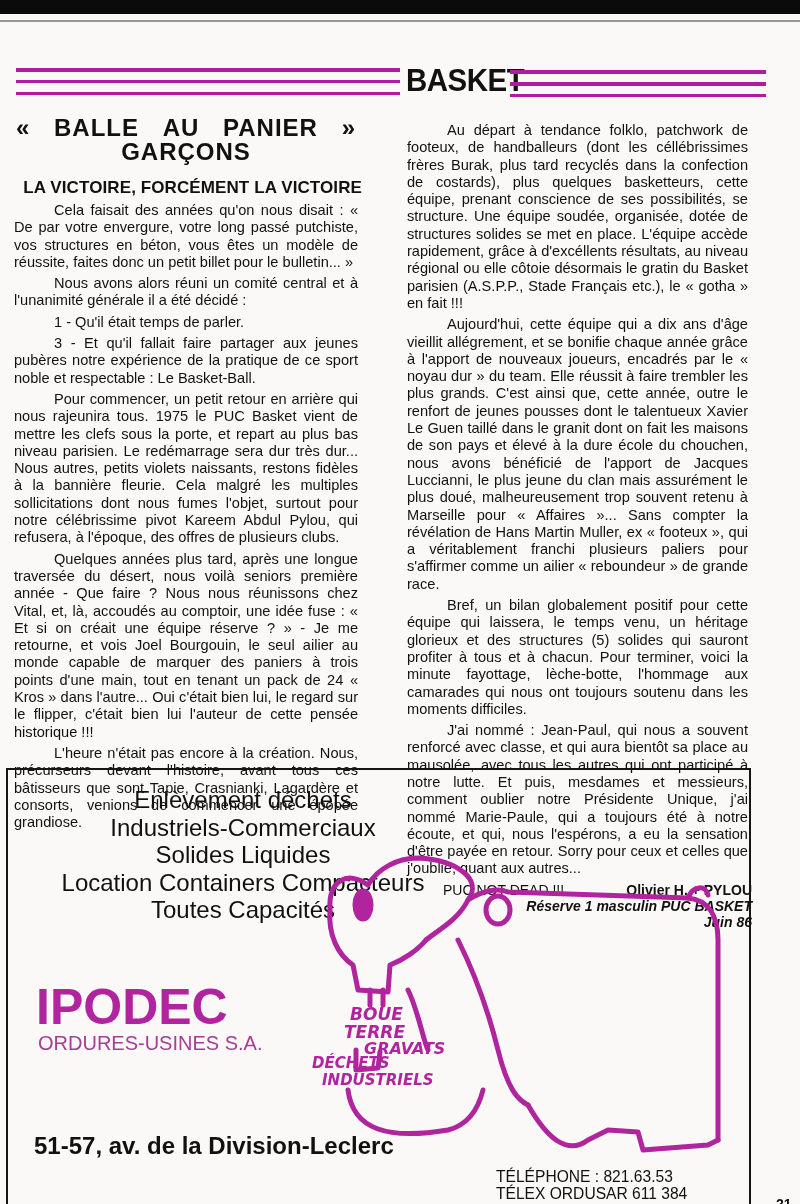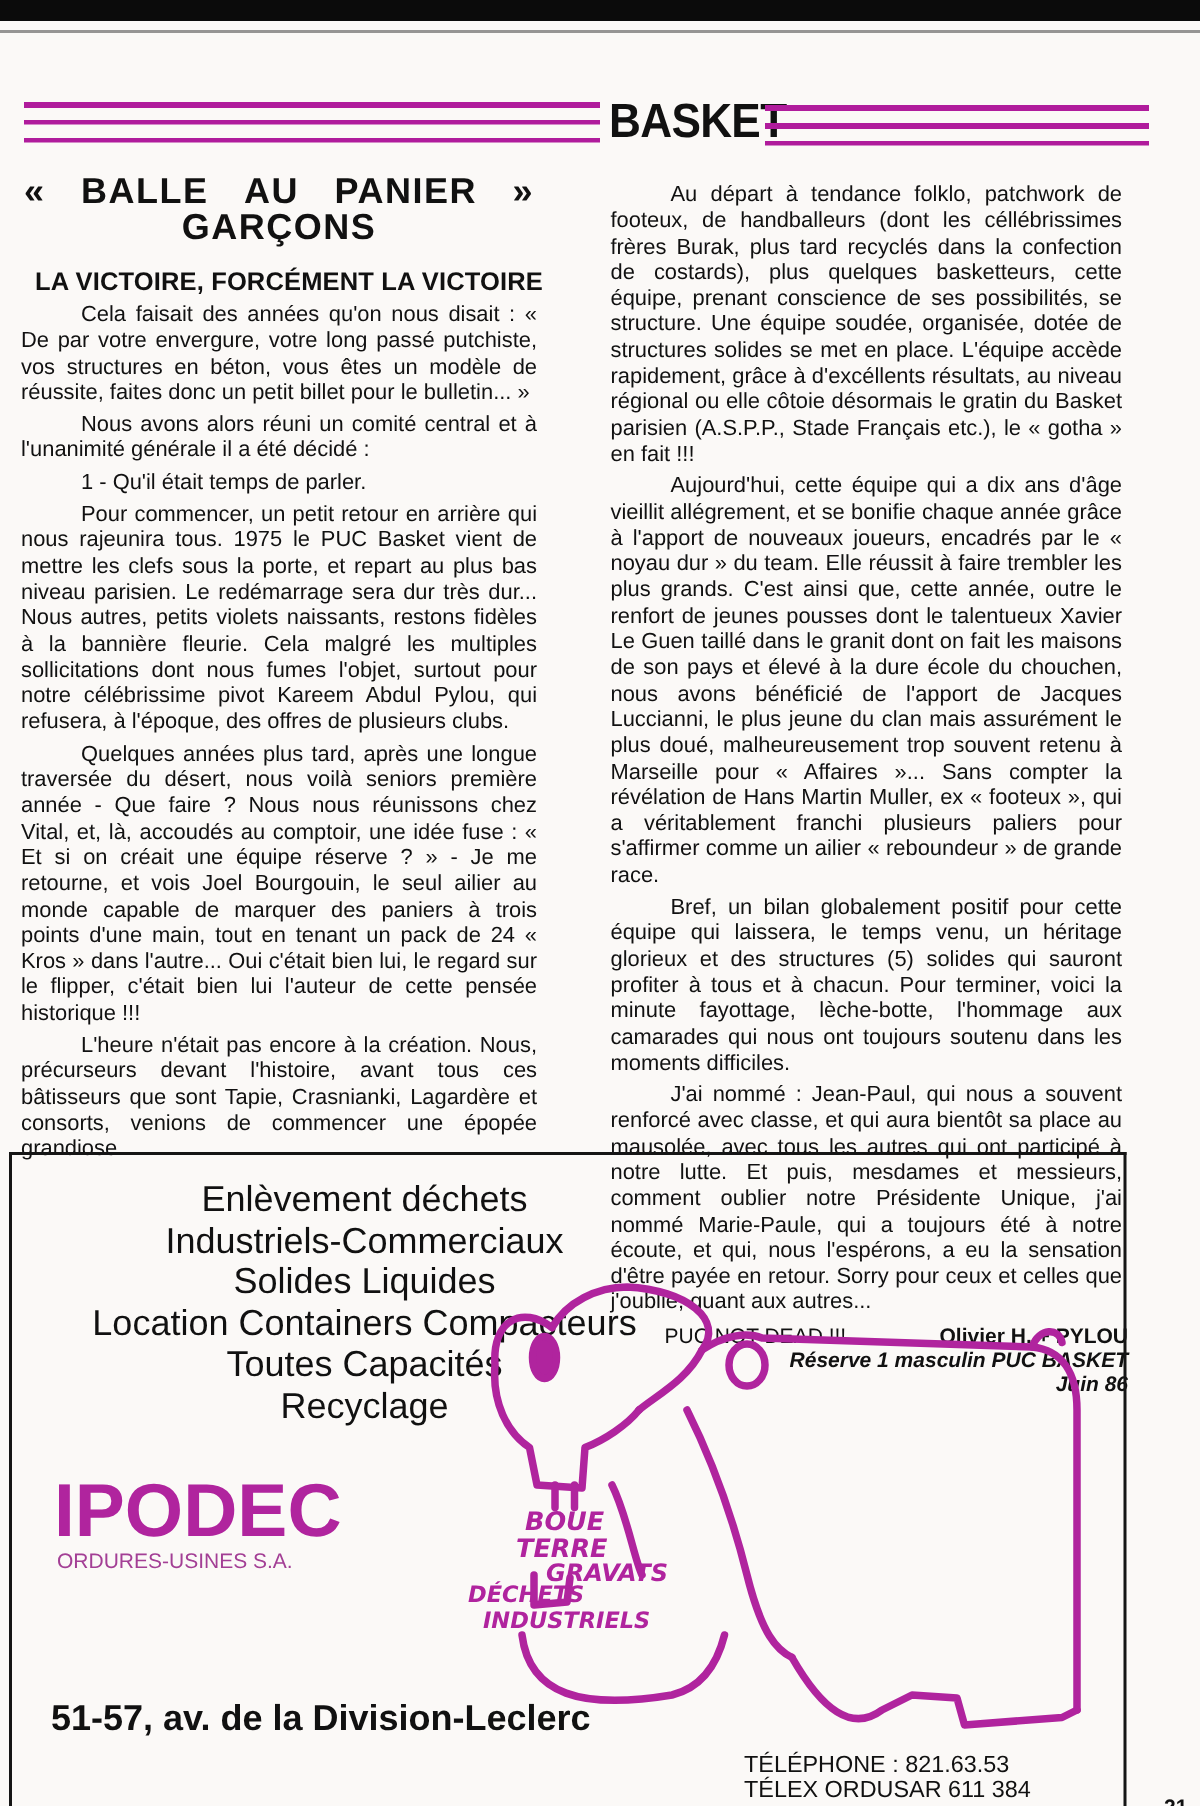--- a/index.html
+++ b/index.html
@@ -37,21 +37,21 @@
   .sig-row { display: flex; justify-content: space-between; align-items: flex-end; }
   .sig-row .pnd { padding-left: 40px; font-weight: normal; }
 
   .ad {
     position: absolute; left: 6px; top: 768px; width: 745px; height: 450px;
     border: 2px solid #151515; border-bottom: none; box-sizing: border-box;
   }
   .ad-lines { position: absolute; left: 0; top: 16px; width: 470px; text-align: center; font-size: 24px; line-height: 27.6px; color: #111; }
   .ad-lines div { white-space: nowrap; }
   .ipodec { position: absolute; left: 28px; top: 208px; font-size: 50px; font-weight: bold; color: #b0249e; letter-spacing: 0px; }
-  .ipodec-sub { position: absolute; left: 30px; top: 262px; font-size: 14px; color: #a33f95; }
+  .ipodec-sub { position: absolute; left: 30px; top: 262px; font-size: 20px; color: #a33f95; }
   .addr { position: absolute; left: 26px; top: 362px; font-size: 24px; font-weight: bold; line-height: 28px; }
   .addr .a2 { padding-left: 62px; }
   .contact { position: absolute; left: 488px; top: 398px; font-size: 15.6px; line-height: 17px; }
   .drawing { position: absolute; left: 300px; top: 70px; width: 420px; height: 320px; }
   .pageno { position: absolute; left: 776px; top: 1196px; font-size: 14px; font-weight: bold; }
 </style>
 </head>
 <body>
 
 <div class="topbar"></div>
@@ -75,20 +75,21 @@
       <span>AU</span>
       <span>PANIER</span>
       <span>»</span>
     </div>
     <div>GARÇONS</div>
   </div>
   <div class="h-sub">LA VICTOIRE, FORCÉMENT LA VICTOIRE</div>
   <p class="indent">Cela faisait des années qu'on nous disait : « De par votre envergure, votre long passé putchiste, vos structures en béton, vous êtes un modèle de réussite, faites donc un petit billet pour le bulletin... »</p>
   <p class="indent">Nous avons alors réuni un comité central et à l'unanimité générale il a été décidé :</p>
   <p class="indent">1 - Qu'il était temps de parler.</p>
+  <p class="indent">3 - Et qu'il fallait faire partager aux jeunes pubères notre expérience de la pratique de ce sport noble et respectable : Le Basket-Ball.</p>
   <p class="indent">Pour commencer, un petit retour en arrière qui nous rajeunira tous. 1975 le PUC Basket vient de mettre les clefs sous la porte, et repart au plus bas niveau parisien. Le redémarrage sera dur très dur... Nous autres, petits violets naissants, restons fidèles à la bannière fleurie. Cela malgré les multiples sollicitations dont nous fumes l'objet, surtout pour notre célébrissime pivot Kareem Abdul Pylou, qui refusera, à l'époque, des offres de plusieurs clubs.</p>
   <p class="indent">Quelques années plus tard, après une longue traversée du désert, nous voilà seniors première année - Que faire ? Nous nous réunissons chez Vital, et, là, accoudés au comptoir, une idée fuse : « Et si on créait une équipe réserve ? » - Je me retourne, et vois Joel Bourgouin, le seul ailier au monde capable de marquer des paniers à trois points d'une main, tout en tenant un pack de 24 « Kros » dans l'autre... Oui c'était bien lui, le regard sur le flipper, c'était bien lui l'auteur de cette pensée historique !!!</p>
   <p class="indent">L'heure n'était pas encore à la création. Nous, précurseurs devant l'histoire, avant tous ces bâtisseurs que sont Tapie, Crasnianki, Lagardère et consorts, venions de commencer une épopée grandiose.</p>
 </div>
 
 <div class="col col-right">
   <p class="indent">Au départ à tendance folklo, patchwork de footeux, de handballeurs (dont les céllébrissimes frères Burak, plus tard recyclés dans la confection de costards), plus quelques basketteurs, cette équipe, prenant conscience de ses possibilités, se structure. Une équipe soudée, organisée, dotée de structures solides se met en place. L'équipe accède rapidement, grâce à d'excéllents résultats, au niveau régional ou elle côtoie désormais le gratin du Basket parisien (A.S.P.P., Stade Français etc.), le « gotha » en fait !!!</p>
   <p class="indent">Aujourd'hui, cette équipe qui a dix ans d'âge vieillit allégrement, et se bonifie chaque année grâce à l'apport de nouveaux joueurs, encadrés par le « noyau dur » du team. Elle réussit à faire trembler les plus grands. C'est ainsi que, cette année, outre le renfort de jeunes pousses dont le talentueux Xavier Le Guen taillé dans le granit dont on fait les maisons de son pays et élevé à la dure école du chouchen, nous avons bénéficié de l'apport de Jacques Luccianni, le plus jeune du clan mais assurément le plus doué, malheureusement trop souvent retenu à Marseille pour « Affaires »... Sans compter la révélation de Hans Martin Muller, ex « footeux », qui a véritablement franchi plusieurs paliers pour s'affirmer comme un ailier « reboundeur » de grande race.</p>
   <p class="indent">Bref, un bilan globalement positif pour cette équipe qui laissera, le temps venu, un héritage glorieux et des structures (5) solides qui sauront profiter à tous et à chacun. Pour terminer, voici la minute fayottage, lèche-botte, l'hommage aux camarades qui nous ont toujours soutenu dans les moments difficiles.</p>
   <p class="indent">J'ai nommé : Jean-Paul, qui nous a souvent renforcé avec classe, et qui aura bientôt sa place au mausolée, avec tous les autres qui ont participé à notre lutte. Et puis, mesdames et messieurs, comment oublier notre Présidente Unique, j'ai nommé Marie-Paule, qui a toujours été à notre écoute, et qui, nous l'espérons, a eu la sensation d'être payée en retour. Sorry pour ceux et celles que j'oublie, quant aux autres...</p>
@@ -102,21 +103,20 @@
   </div>
 </div>
 
 <div class="ad">
   <div class="ad-lines">
     <div>Enlèvement déchets</div>
     <div>Industriels-Commerciaux</div>
     <div>Solides Liquides</div>
     <div>Location Containers Compacteurs</div>
     <div>Toutes Capacités</div>
-    <div>Recyclage</div>
   </div>
 
   <svg class="drawing" viewBox="0 0 420 320">
     <g fill="none" stroke="#b0249e" stroke-width="5" stroke-linecap="round" stroke-linejoin="round">
       <path d="M60 45 C40 30, 20 40, 22 70 C20 95, 30 115, 45 125 L50 150 L80 152 L82 125 C95 120, 110 110, 118 100"></path>
       <path d="M118 100 C130 90, 150 80, 160 60 C175 40, 150 20, 110 18 C90 18, 70 28, 60 45"></path>
       <path d="M160 60 C175 50, 190 48, 200 52 L380 58 C400 60, 410 75, 410 100 L410 300"></path>
       <path d="M100 150 C110 170, 115 200, 120 210"></path>
       <path d="M150 100 C165 130, 180 170, 190 210 C200 250, 210 260, 220 265"></path>
       <path d="M40 250 C45 290, 80 300, 140 290 C160 285, 170 270, 175 250"></path>

